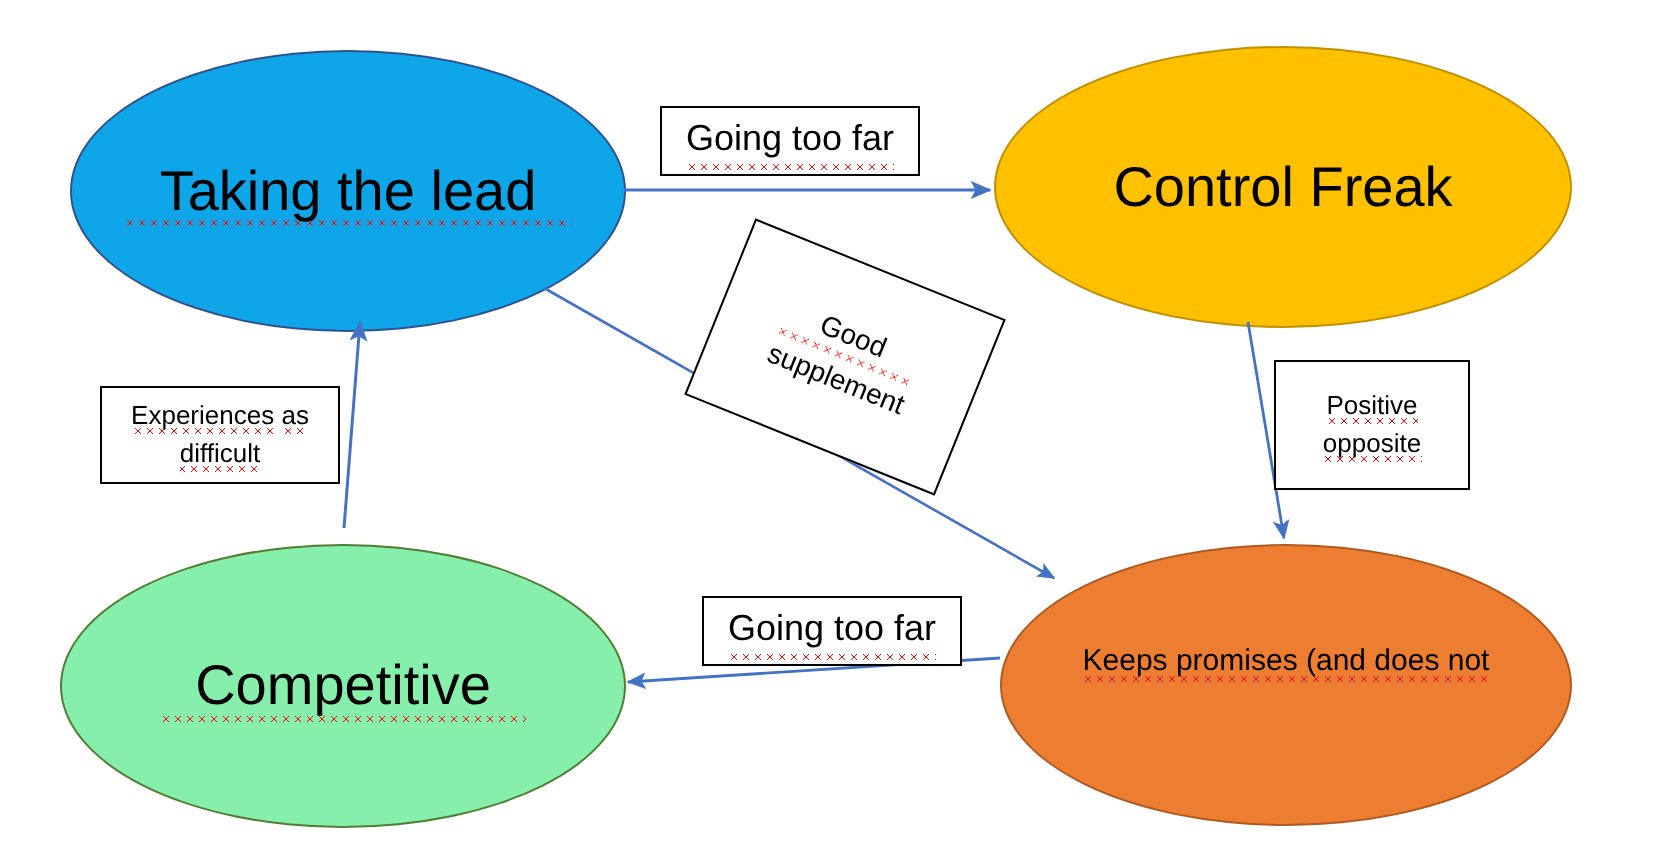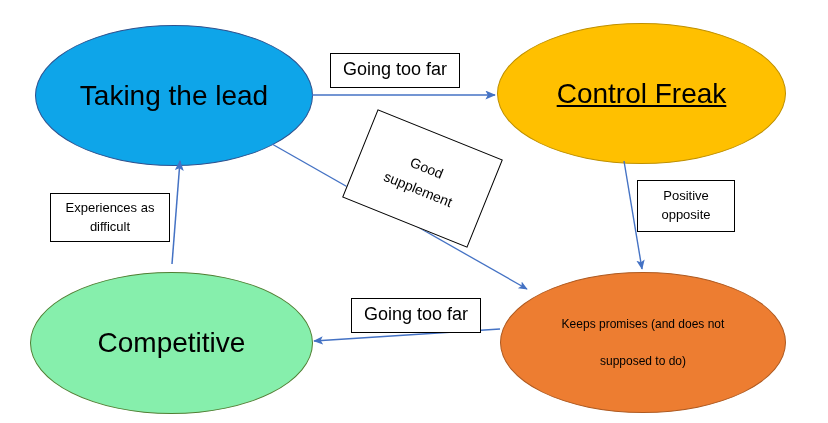--- a/index.html
+++ b/index.html
@@ -46,33 +46,32 @@
     left: 35px; top: 25px; width: 278px; height: 141px;
     background: #0ea5e9;
     border: 1.3px solid #2F528F;
     font-size: 28px;
   }
   #node-control-freak {
     left: 497px; top: 23px; width: 289px; height: 141px;
     background: #FFC000;
     border: 1.3px solid #BF9000;
     font-size: 28px;
-    text-decoration: underline;
   }
   #node-competitive {
     left: 30px; top: 272px; width: 283px; height: 142px;
     background: #86efac;
     border: 1.3px solid #507E32;
     font-size: 28px;
   }
   #node-keeps-promises {
     left: 500px; top: 272px; width: 286px; height: 141px;
     background: #ED7D31;
     border: 1.3px solid #AE5A21;
-    font-size: 12px;
+    font-size: 15px;
   }
   #node-keeps-promises .node-label { padding: 0 16px; line-height: 1.55; }
 
   .label-box {
     position: absolute;
     background: #ffffff;
     border: 1.4px solid #000000;
     box-sizing: border-box;
     color: #000000;
     font-size: 18px;
@@ -80,21 +79,21 @@
     display: flex;
     align-items: center;
     justify-content: center;
     text-align: center;
     z-index: 6;
   }
   #label-going-too-far-top   { left: 330px; top: 53px;  width: 130px; height: 35px; }
   #label-going-too-far-bottom{ left: 351px; top: 298px; width: 130px; height: 35px; }
   #label-experiences         { left: 50px;  top: 193px; width: 120px; height: 49px;
                                font-size: 13px; }
-  #label-positive-opposite   { left: 637px; top: 180px; width: 98px;  height: 52px;
+  #label-positive-opposite   { left: 637px; top: 180px; width: 98px;  height: 65px;
                                font-size: 13px; }
   #label-good-supplement {
     left: 355px; top: 131px; width: 135px; height: 95px;
     transform: rotate(22deg);
     font-size: 14px;
   }
   #label-good-supplement .lb-text { display: block; }
 
   svg#edges {
     position: absolute;
@@ -136,21 +135,20 @@
   </div>
 
   <div class="node" id="node-competitive">
     <span class="node-label spell">Competitive</span>
   </div>
 
   <div class="node" id="node-keeps-promises">
     <span class="node-label">
       <span class="spell">Keeps promises (and does not</span><br>
       <br>
-      <span class="spell">supposed to do)</span>
     </span>
   </div>
 
   <div class="label-box" id="label-going-too-far-top">
     <span class="lb-text spell">Going too far</span>
   </div>
 
   <div class="label-box" id="label-good-supplement">
     <span>
       <span class="lb-text spell">Good</span>

